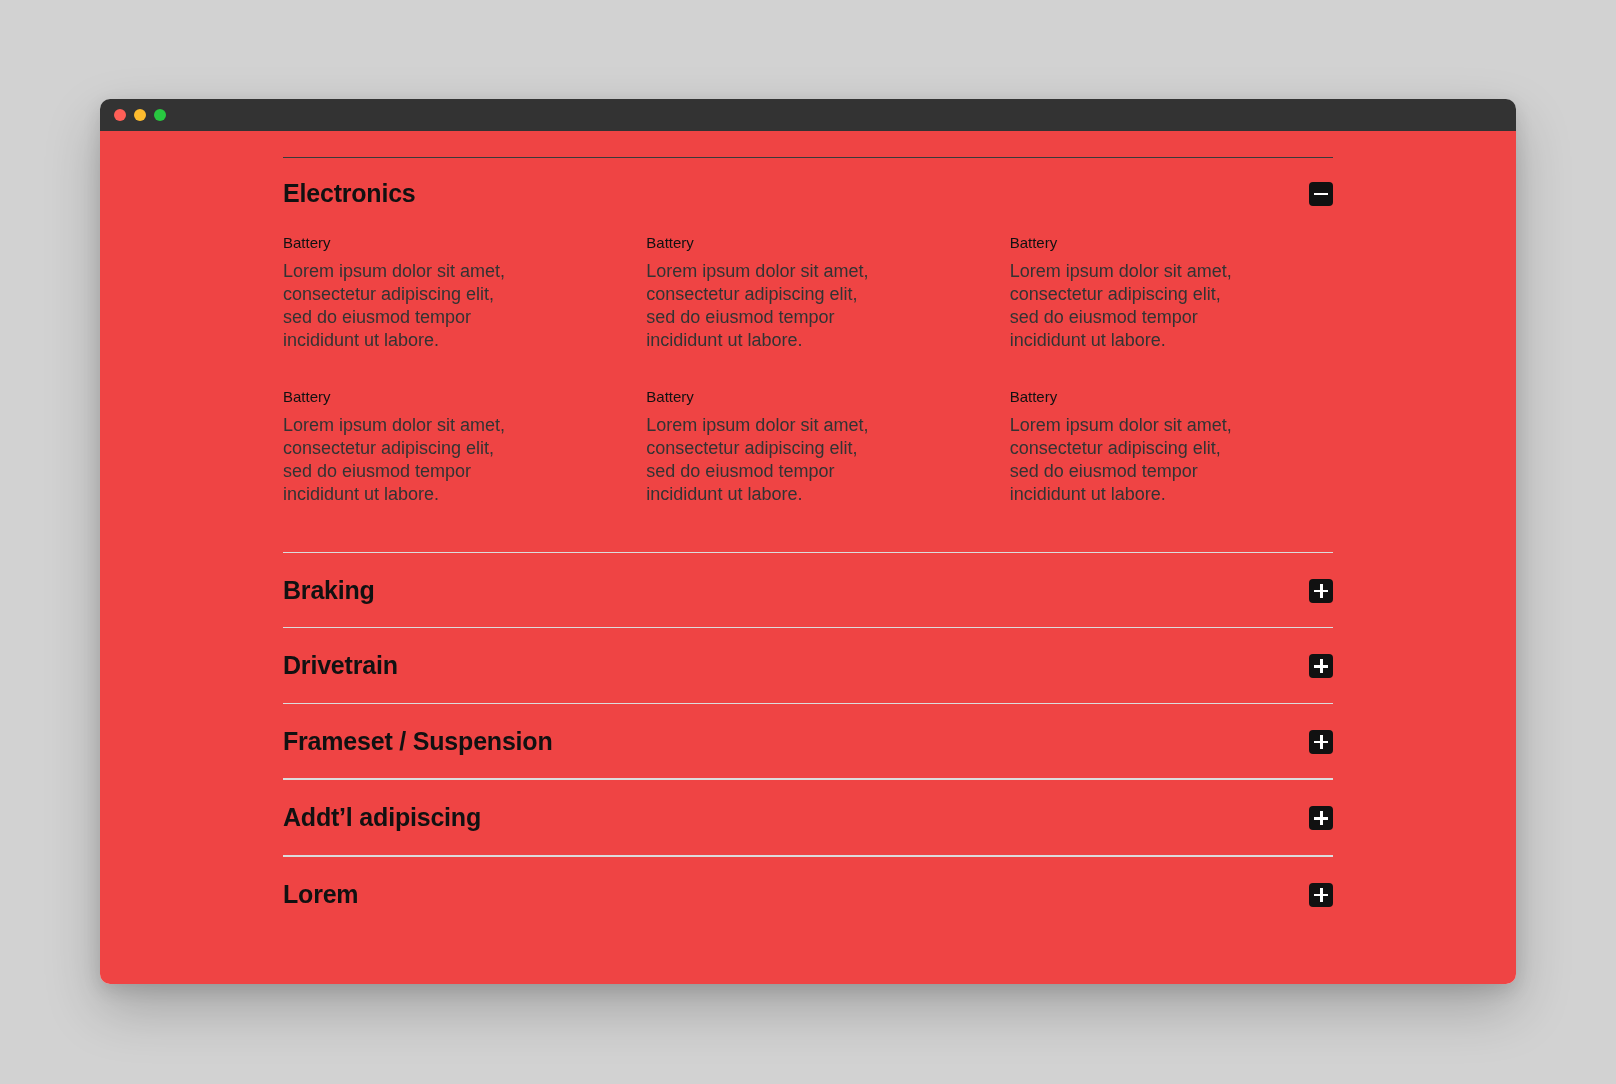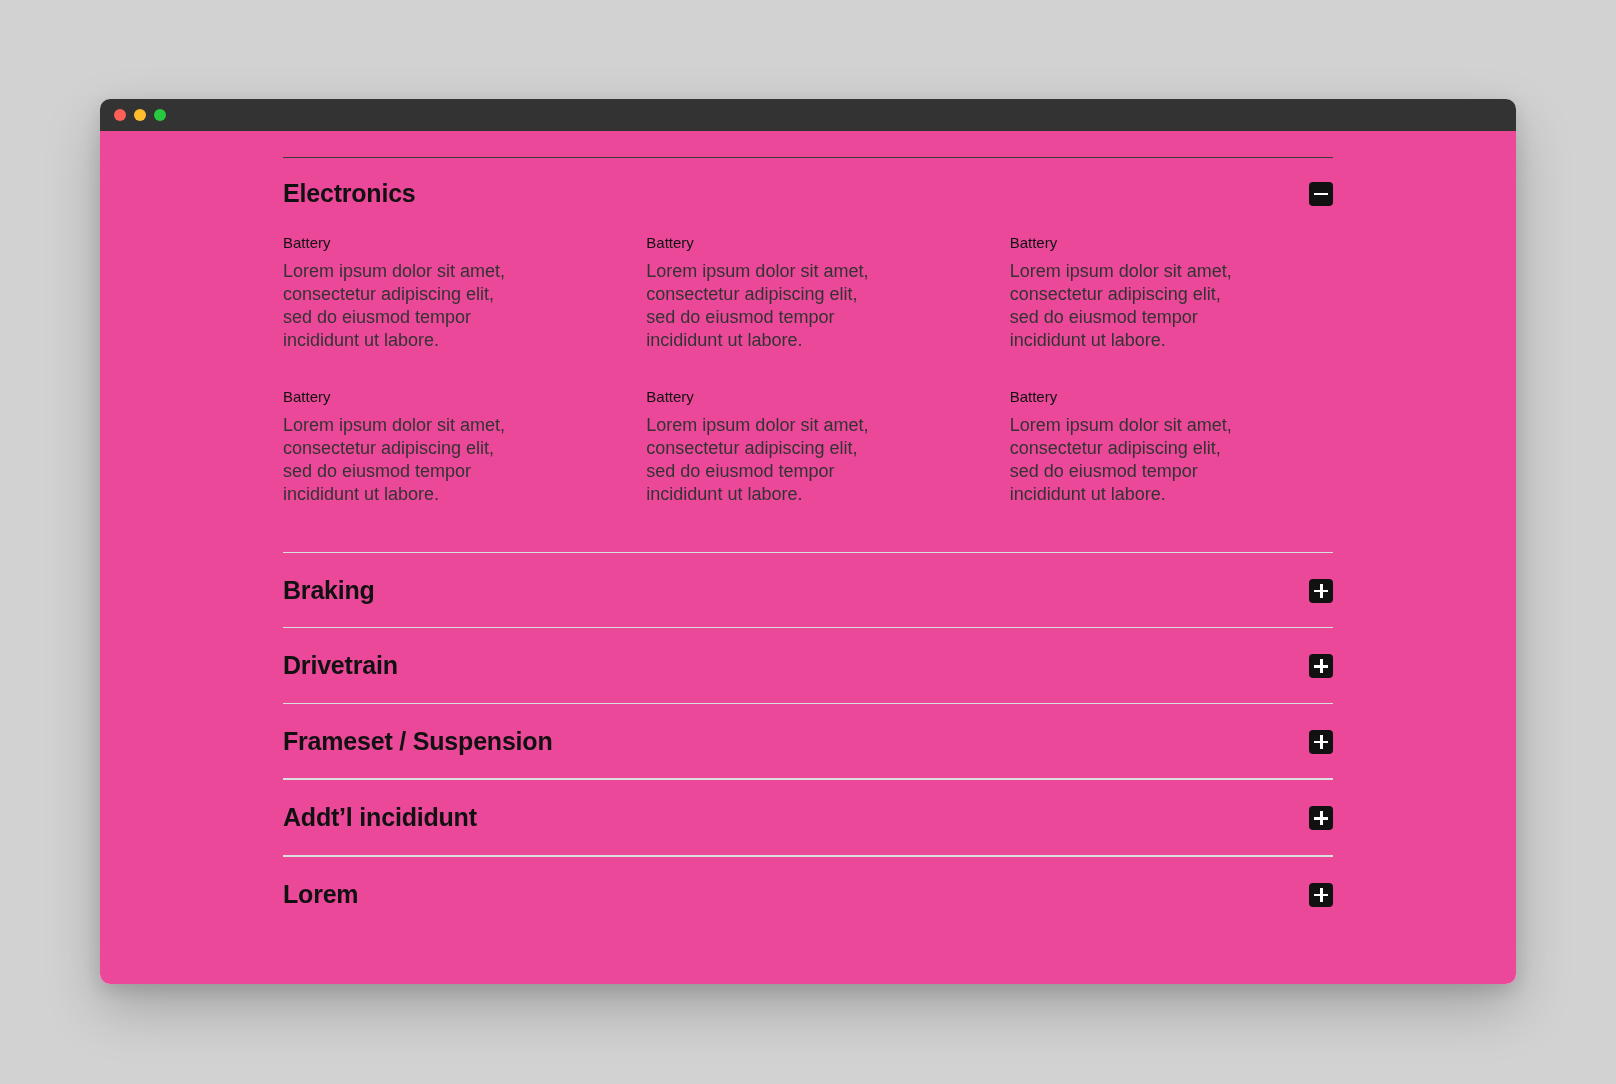--- a/index.html
+++ b/index.html
@@ -43,21 +43,21 @@
     margin-right: 8px;
   }
   .dot.red { background: #ff5f57; }
   .dot.yellow { background: #febc2e; }
   .dot.green { background: #28c840; }
 
   .content {
     flex: 1 1 auto;
     overflow: hidden;
     position: relative;
-    background: #ec4899;
+    background: #ef4444;
   }
 
   .inner {
     padding: 26px 0 0 0;
     margin: 0 183px;
   }
 
   .top-rule {
     border-top: 1.5px solid #3a3a3a;
     height: 0;
@@ -220,21 +220,21 @@
               <span class="bar-v"></span>
           </div>
         </div>
       </div>
 
       <div class="divider"></div>
 
       <div class="divider"></div>
       <div class="section-collapsed">
         <div class="acc-header">
-          <div class="acc-title">Addt’l incididunt</div>
+          <div class="acc-title">Addt’l adipiscing</div>
           <div class="toggle-btn">
             <span class="bar-h"></span>
               <span class="bar-v"></span>
           </div>
         </div>
       </div>
 
       <div class="divider"></div>
 
       <div class="divider"></div>

